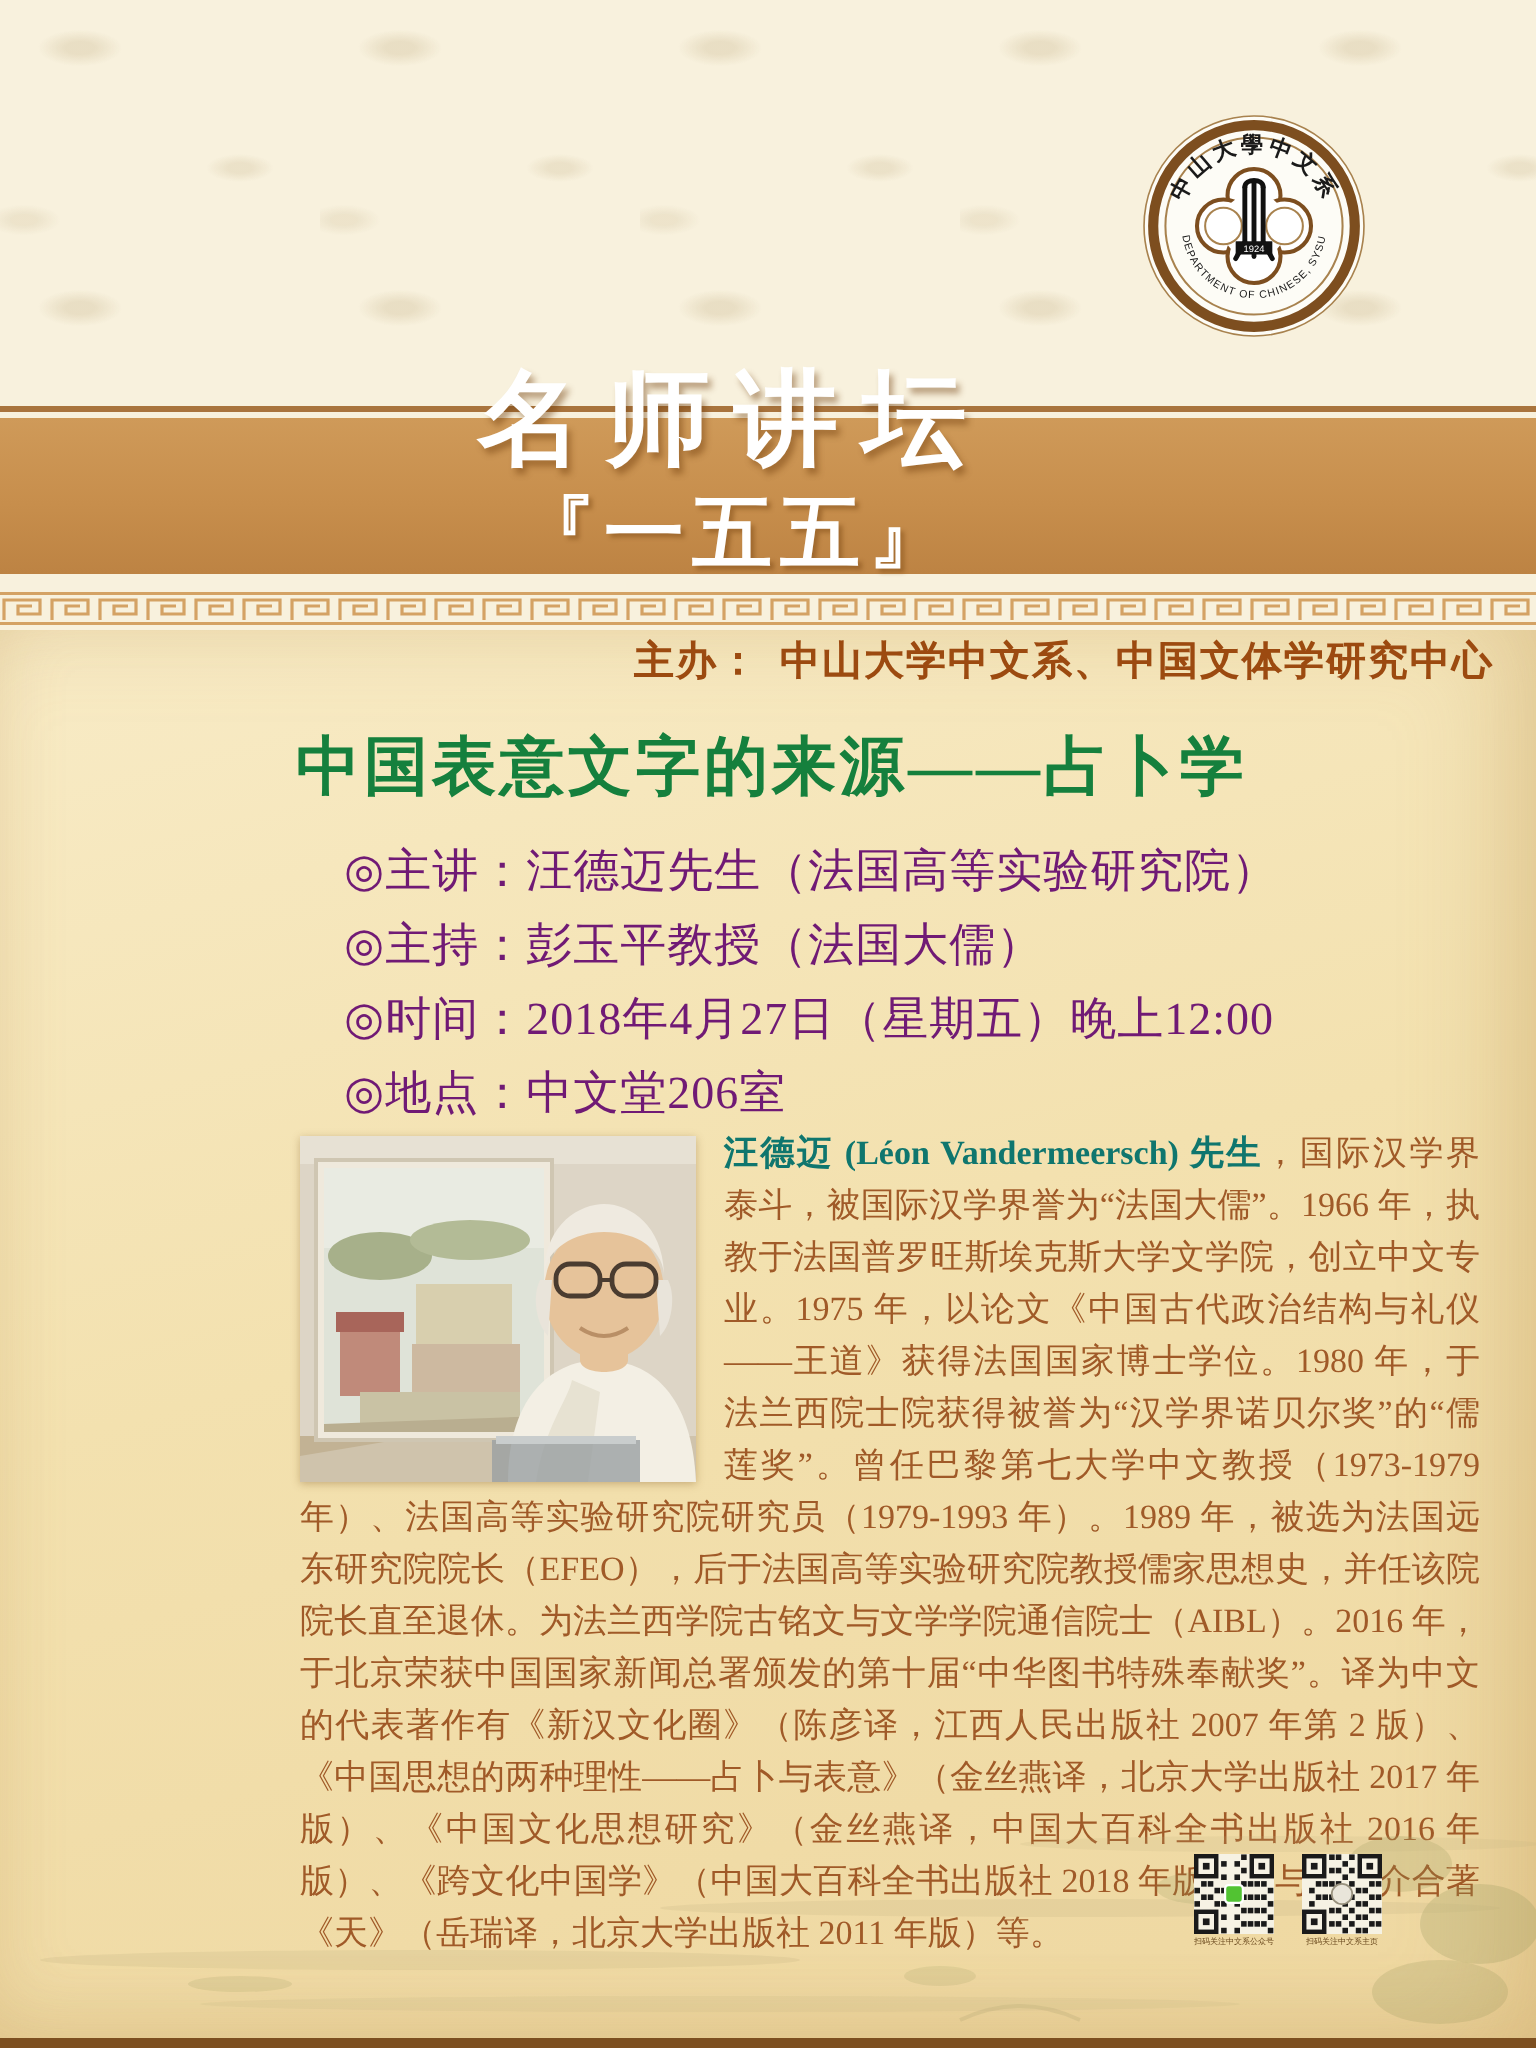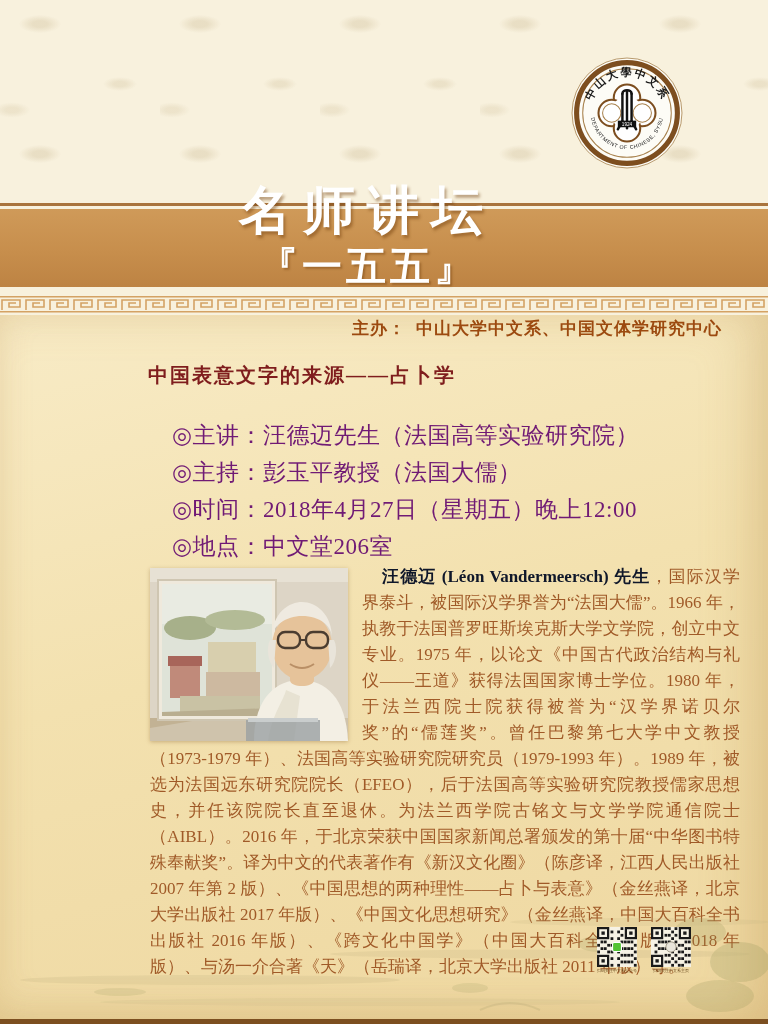--- a/index.html
+++ b/index.html
@@ -38,41 +38,41 @@
   }
   .meander{position:absolute;left:0;bottom:2px;}
   
   .main-bg{
     position:absolute;left:0;top:315px;width:768px;height:709px;
     background:linear-gradient(165deg,#f8ebc6 0%,#f3e1af 45%,#eed7a0 100%);
     box-shadow:inset -24px 0 46px rgba(186,146,76,.22), inset 0 -14px 34px rgba(186,146,76,.18);
   }
   .organizer{
     position:absolute;left:317px;top:317px;white-space:nowrap;
-    color:#9c4a10;font-weight:700;font-size:17px;letter-spacing:1px;margin-left:35px;
+    color:#9c4a10;font-weight:700;font-size:20px;letter-spacing:1px;
   }
   .organizer .org-label{margin-right:10px;}
   .lecture-title{
     position:absolute;left:148px;top:362px;white-space:nowrap;
-    color:#7f1d1d;font-weight:700;font-size:20px;letter-spacing:2px;
+    color:#15803d;font-weight:700;font-size:32px;letter-spacing:2px;
   }
   .details{position:absolute;left:172px;top:417px;width:560px;}
   .detail-row{
     color:#701a75;font-size:23px;line-height:37px;white-space:nowrap;letter-spacing:.5px;
   }
   
   .bio{
     position:absolute;left:150px;top:564px;width:590px;
     color:#a05a28;font-size:17px;line-height:26px;text-align:justify;
   }
   .photo{
     float:left;width:198px;height:173px;margin:4px 14px 4px 0;
     box-shadow:0 1px 4px rgba(120,80,30,.35);
   }
-  .bio b{color:#0f172a;margin-left:20px;}
+  .bio b{color:#0f766e;}
   
   .qr-area{position:absolute;left:597px;top:927px;display:flex;gap:14px;}
   .qr-block{width:40px;display:flex;flex-direction:column;align-items:center;}
   .qr-block svg{width:40px;height:40px;display:block;}
   .qr-caption{font-size:4px;line-height:6px;color:#6b4a1f;white-space:nowrap;margin-top:1px;}
   
   .landscape{position:absolute;left:0;top:892px;opacity:.55;}
   .bottom-bar{position:absolute;left:0;top:1019px;width:768px;height:5px;background:#7c4f20;}
 </style>
 </head>

